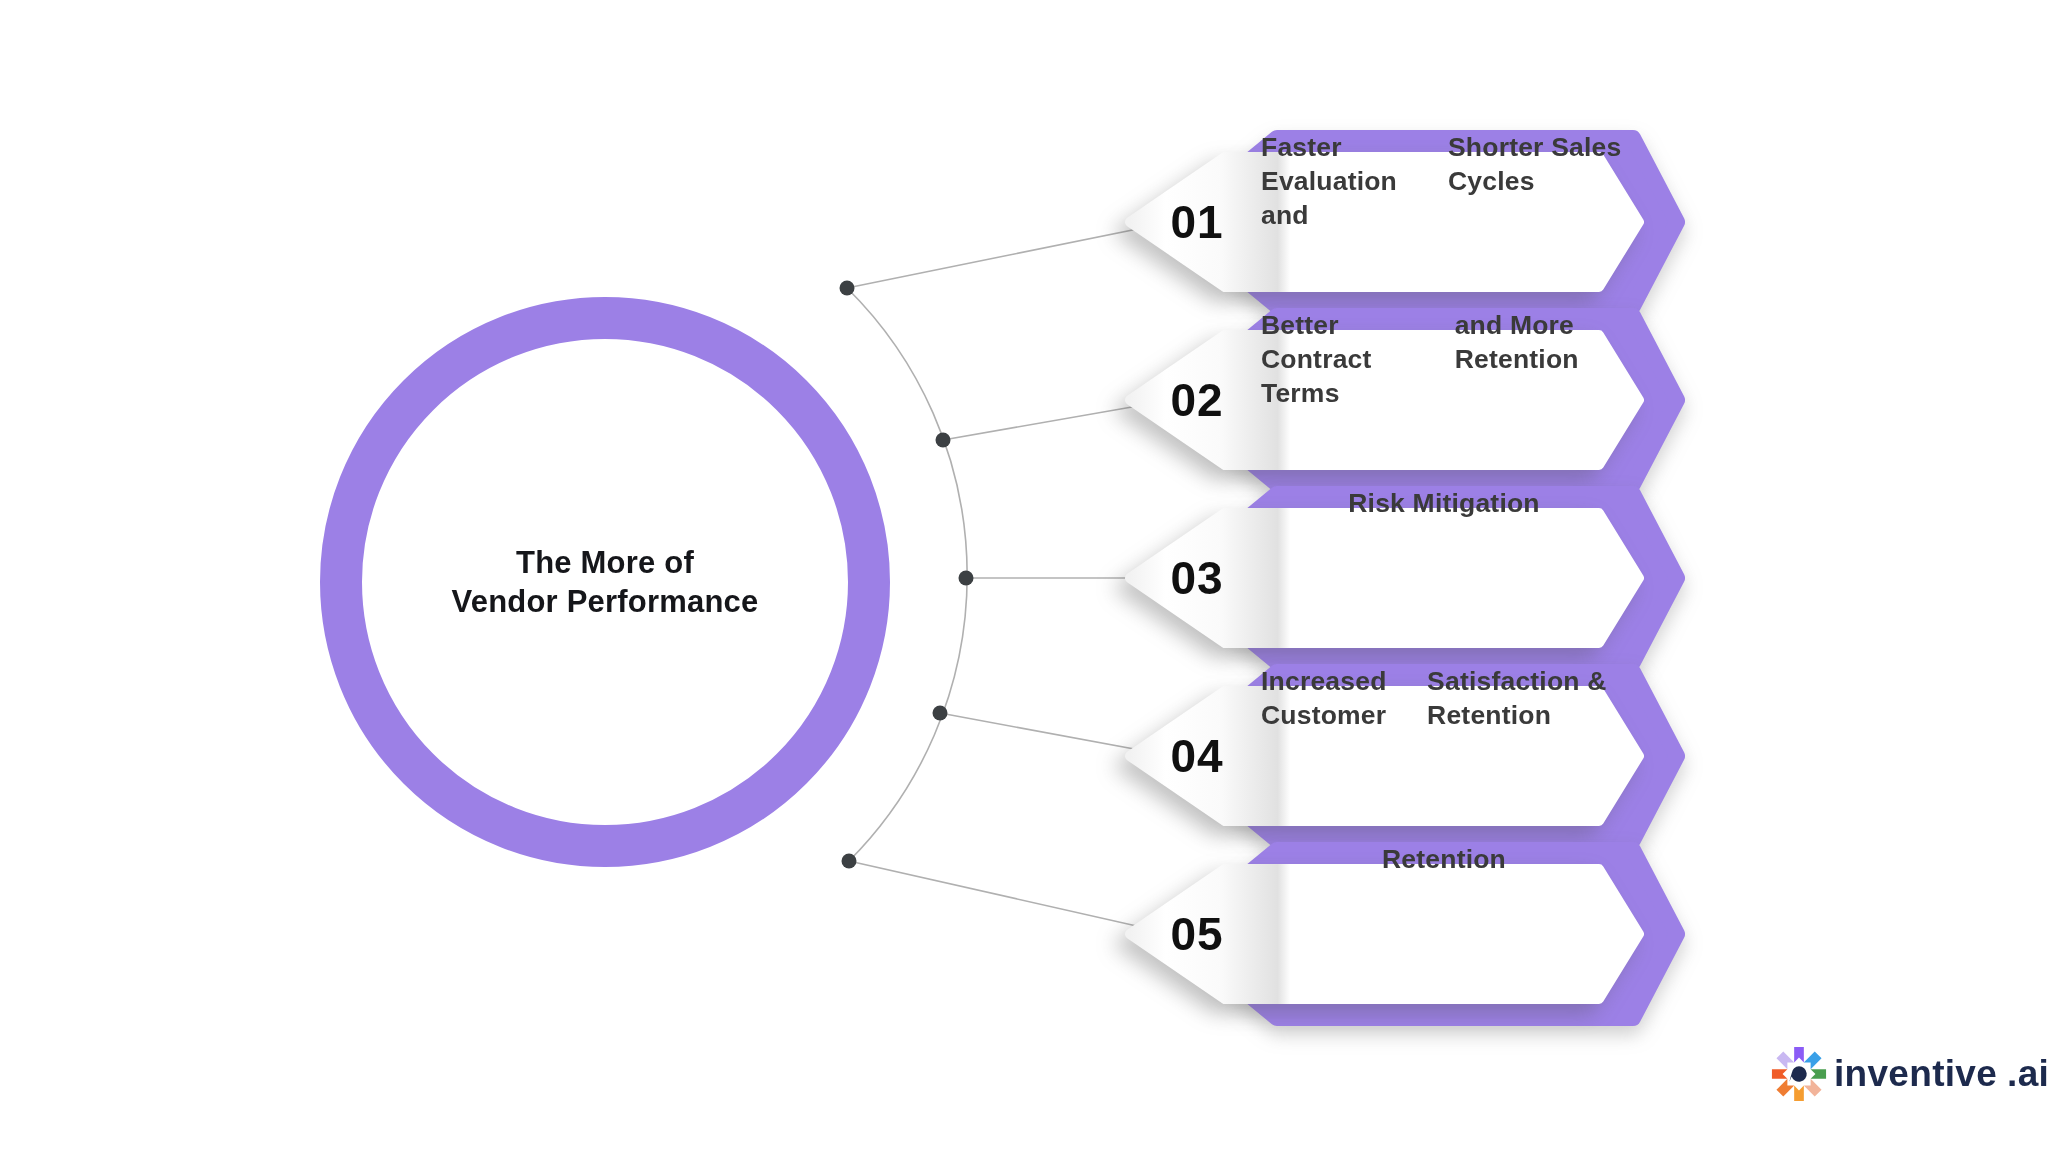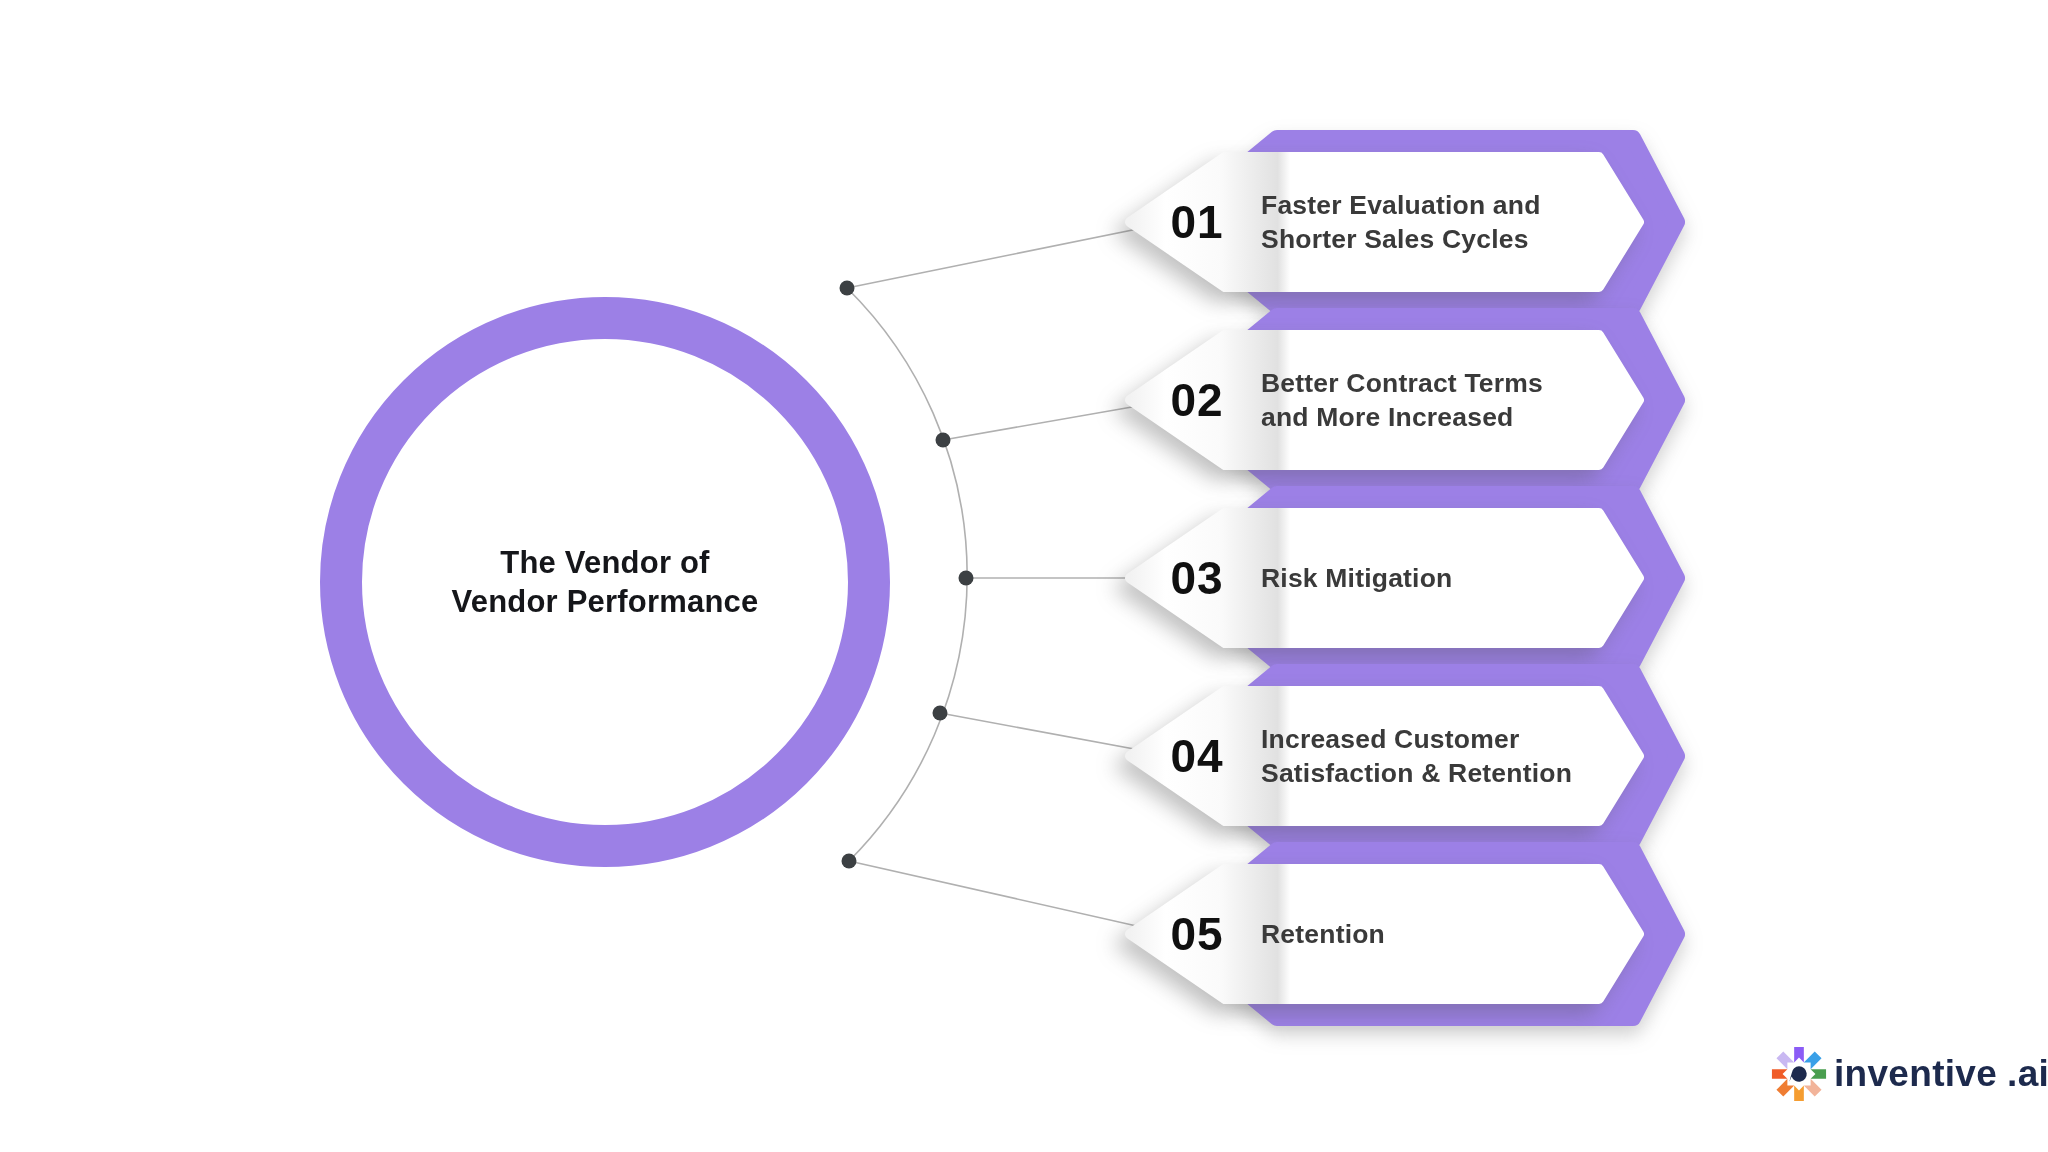--- a/index.html
+++ b/index.html
@@ -24,21 +24,21 @@
   .banner svg.shape{position:absolute;left:-20px;top:-20px;width:600px;height:224px;overflow:visible;}
   .banner svg.back{filter:drop-shadow(0px 9px 9px rgba(90,90,90,.28));}
   .banner svg.front{filter:drop-shadow(-10px 10px 10px rgba(80,80,80,.33));}
   .banner .num{
     position:absolute;left:28px;top:0;bottom:0;width:88px;
     display:flex;align-items:center;justify-content:center;
     font-size:46px;font-weight:600;color:#101010;letter-spacing:1px;
   }
   .banner .label{
     position:absolute;left:136px;right:58px;top:0;bottom:0;
-    display:flex;flex-direction:column;justify-content:center;
+    display:flex;flex-direction:row;justify-content:center;
     font-size:26.5px;font-weight:600;color:#3a3a3a;line-height:34px;letter-spacing:.2px;
   }
   
   .logo{position:absolute;left:1770px;top:1044px;height:60px;display:flex;align-items:center;}
   .logo .mark{width:58px;height:58px;}
   .logo .word{
     font-size:37px;font-weight:800;color:#1d2a4d;letter-spacing:.3px;margin-left:6px;
   }
   .logo .suffix{margin-left:10px;}
 </style>
@@ -56,21 +56,21 @@
     <line x1="849" y1="861" x2="1172" y2="934" stroke="#b0b0b0" stroke-width="1.6"></line>
     <circle cx="847" cy="288" r="7.5" fill="#3c4043"></circle>
     <circle cx="943" cy="440" r="7.5" fill="#3c4043"></circle>
     <circle cx="966" cy="578" r="7.5" fill="#3c4043"></circle>
     <circle cx="940" cy="713" r="7.5" fill="#3c4043"></circle>
     <circle cx="849" cy="861" r="7.5" fill="#3c4043"></circle>
   </svg>
 
   <div class="ring">
     <div class="ring-title">
-      <div>The Vendor of</div>
+      <div>The More of</div>
       <div>Vendor Performance</div>
     </div>
   </div>
 
   <div class="banner" style="top:130px">
     <svg class="shape back" viewBox="-20 -20 600 224">
       <polygon points="50,92 152,8 508,8 552,92 508,176 152,176" fill="#9C80E6" stroke="#9C80E6" stroke-width="16" stroke-linejoin="round"></polygon>
     </svg>
     <svg class="shape front" viewBox="-20 -20 600 224">
       <defs>
@@ -105,21 +105,21 @@
             <stop offset=".29" stop-color="#e1e1e1"></stop>
         <stop offset=".315" stop-color="#ffffff"></stop>
             <stop offset="1" stop-color="#ffffff"></stop>
       </linearGradient>
         </defs>
       <polygon points="5,92 100,27 474,27 514,92 474,157 100,157" fill="url(#g2)" stroke="url(#g2)" stroke-width="10" stroke-linejoin="round"></polygon>
     </svg>
     <div class="num">02</div>
     <div class="label">
       <div>Better Contract Terms</div>
-      <div>and More Increased</div>
+      <div>and More Retention</div>
     </div>
   </div>
 
   <div class="banner" style="top:486px">
     <svg class="shape back" viewBox="-20 -20 600 224">
       <polygon points="50,92 152,8 508,8 552,92 508,176 152,176" fill="#9C80E6" stroke="#9C80E6" stroke-width="16" stroke-linejoin="round"></polygon>
     </svg>
     <svg class="shape front" viewBox="-20 -20 600 224">
       <defs>
           <linearGradient id="g3" x1="0" y1="0" x2="1" y2="0">

